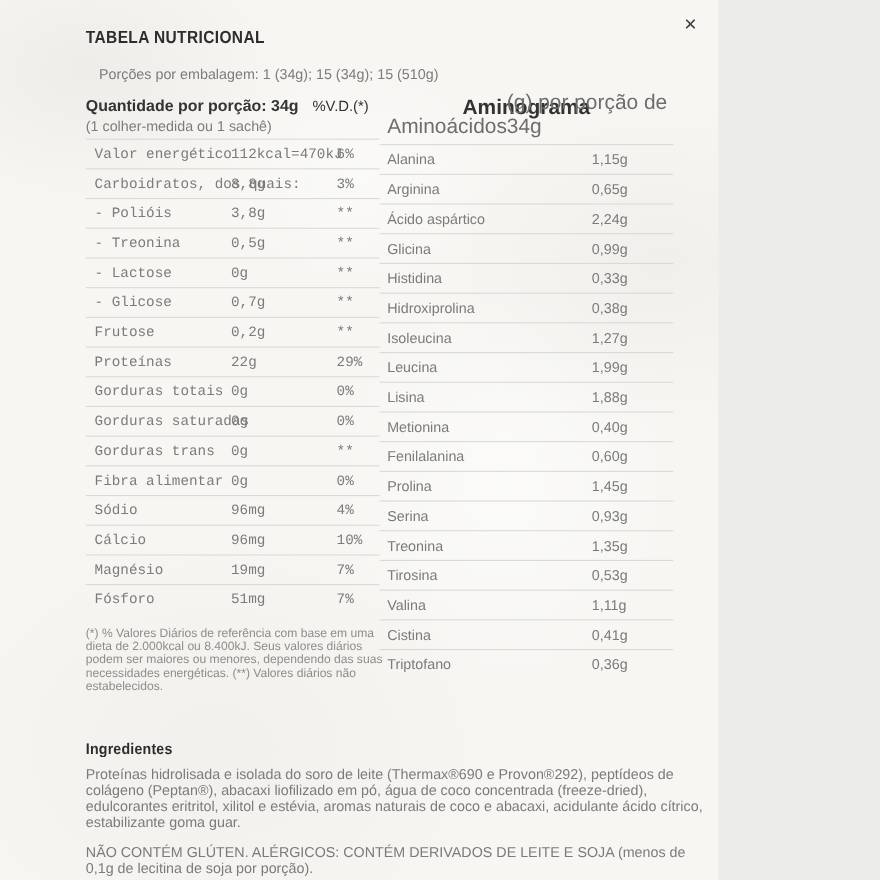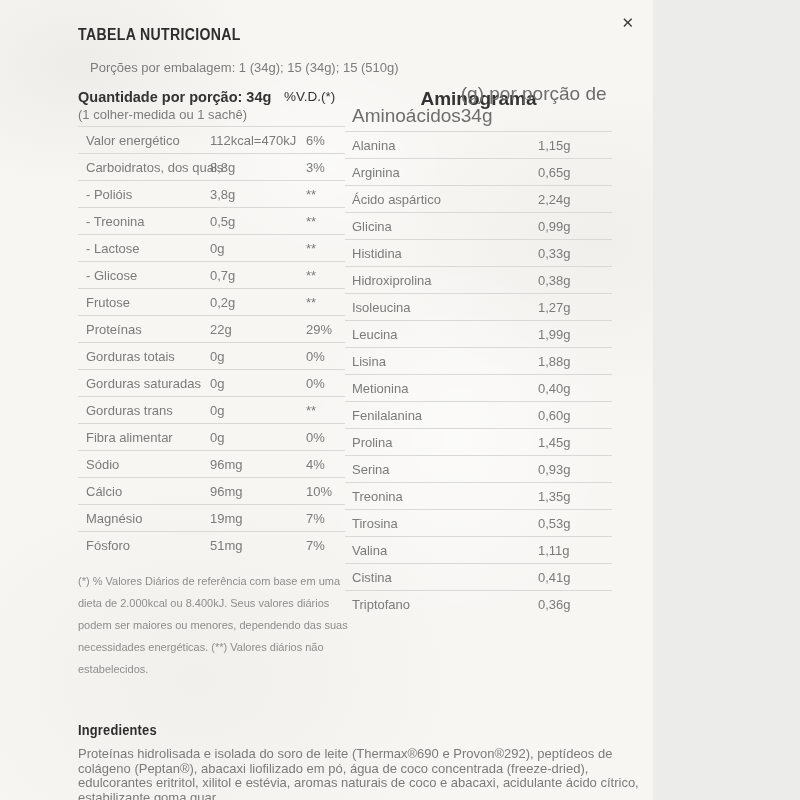--- a/index.html
+++ b/index.html
@@ -81,37 +81,38 @@
   .subtitle {
     margin: 2px 0 0;
     font-size: 13px;
     color: #7c7c7c;
   }
   .nutri-table { margin-top: 4px; }
   .nrow {
     position: relative;
     height: 27px;
     border-top: 1px solid #d9d9d7;
+    font-family: Liberation Mono, monospace;
   }
   .nrow span, .arow span {
     position: absolute;
     top: 50%;
     transform: translateY(-50%);
     font-size: 13px;
     color: #7b7b7b;
     white-space: nowrap;
   }
   .nlabel { left: 8px; }
   .nvalue { left: 132px; }
   .ndv    { left: 228px; }
   .footnote {
     margin: 12px 0 0;
     width: 274px;
     font-size: 11px;
-    line-height: 22px;
+    line-height: 12px;
     color: #8d8d8b;
   }
 
   .amino-title {
     margin: 0;
     height: 17px;
     text-align: center;
     font-size: 19px;
     font-weight: bold;
     color: #333;

